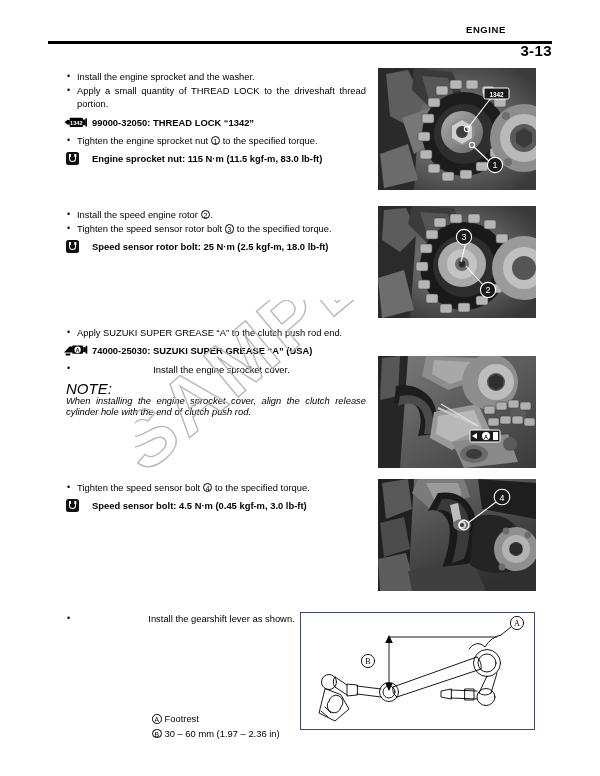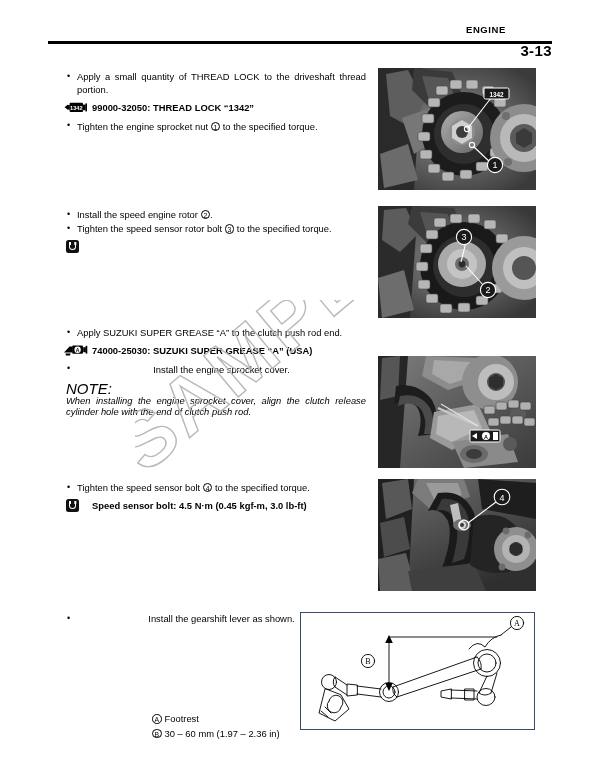--- a/index.html
+++ b/index.html
@@ -239,20 +239,21 @@
 <div class="page">
 
   <div class="header">
     <div class="header-title">ENGINE</div>
     <div class="header-page">3-13</div>
     <div class="header-rule"></div>
   </div>
 
   <div class="col-text" style="top:70px;">
     <ul class="bullets">
+      <li>Install the engine sprocket and the washer.</li>
       <li>Apply a small quantity of THREAD LOCK to the driveshaft thread portion.</li>
     </ul>
 
     <div class="spec-line">
       <span class="icon-threadlock">
         <svg width="27" height="11" viewBox="0 0 27 11">
           <path d="M0.5 5.2 L4 2.6 L4 7.8 Z" fill="#000"></path>
           <rect x="3.6" y="3.0" width="2.2" height="4.6" fill="#000"></rect>
           <rect x="5.6" y="0.8" width="13.4" height="9.2" rx="1" fill="#000"></rect>
           <rect x="19" y="2.6" width="2.6" height="5.6" fill="#000"></rect>
@@ -262,33 +263,38 @@
       </span>
       <span>99000-32050: THREAD LOCK “1342”</span>
     </div>
 
     <ul class="bullets">
       <li><span>Tighten the engine sprocket nut</span>
         <span class="circnum">1</span>
         <span>to the specified torque.</span></li>
     </ul>
 
+    <div class="spec-line">
+      <span class="icon-torque"></span>
+      <span>Engine sprocket nut: 115 N·m (11.5 kgf-m, 83.0 lb-ft)</span>
+    </div>
   </div>
 
   <div class="col-text" style="top:208px;">
     <ul class="bullets">
       <li><span>Install the speed engine rotor</span>
         <span class="circnum">2</span><span>.</span></li>
       <li><span>Tighten the speed sensor rotor bolt</span>
         <span class="circnum">3</span>
         <span>to the specified torque.</span></li>
     </ul>
 
     <div class="spec-line">
       <span class="icon-torque"></span>
+      <span>Speed sensor rotor bolt: 25 N·m (2.5 kgf-m, 18.0 lb-ft)</span>
     </div>
   </div>
 
   <div class="col-text" style="top:326px;">
     <ul class="bullets">
       <li>Apply SUZUKI SUPER GREASE “A” to the clutch push rod end.</li>
     </ul>
 
     <div class="spec-line">
       <span class="icon-grease">

